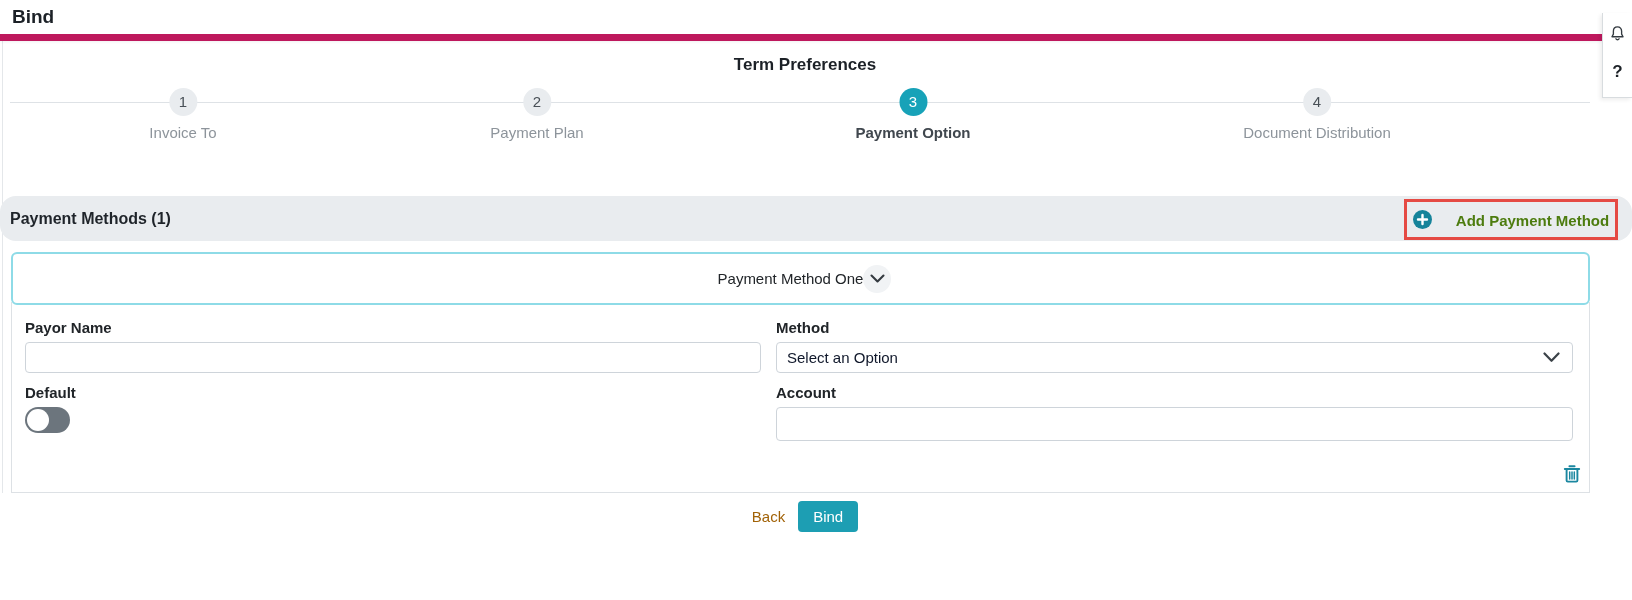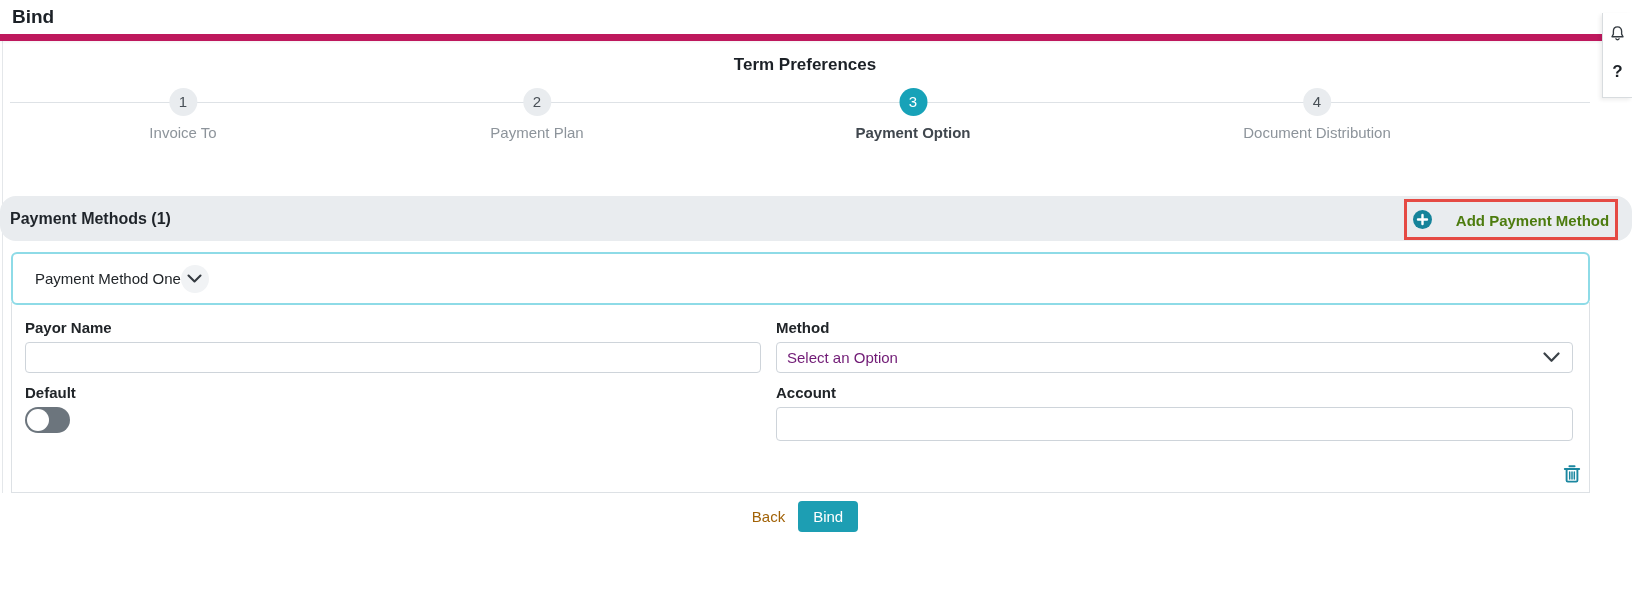--- a/index.html
+++ b/index.html
@@ -58,21 +58,21 @@
   }
   .add-btn {
     display:flex; align-items:flex-end; gap:24px; background:none; border:none; cursor:pointer;
     color:#4d7c0f; font-weight:bold; font-size:15px; font-family:inherit; white-space:nowrap;
   }
 
   
   .card { margin:11px 0 0 11px; width:1579px; position:relative; }
   .card-header {
     height:53px; background:#fff; border:2px solid #8edbe7; border-radius:6px;
-    display:flex; align-items:center; justify-content:flex-start;
+    display:flex; align-items:center; justify-content:center;
     padding:0 14px 0 22px; position:relative; z-index:2; cursor:pointer;
   }
   .card-title { font-size:15px; color:#212529; }
   .collapse-btn {
     width:28px; height:28px; border-radius:50%; background:#f1f3f5; border:none;
     display:flex; align-items:center; justify-content:center; cursor:pointer;
   }
   .card-body {
     border:1px solid #dde1e5; border-top:none; margin-top:-3px;
     height:191px; padding:17px 15px 0 13px; position:relative; z-index:1; background:#fff;
@@ -83,21 +83,21 @@
   .text-input {
     width:100%; height:31px; border:1px solid #ced4da; border-radius:4px;
     padding:0 10px; font-size:15px; font-family:inherit; color:#212529; background:#fff;
   }
   .text-input.tall { height:34px; }
   .select-box {
     width:100%; height:31px; border:1px solid #ced4da; border-radius:4px; background:#fff;
     display:flex; align-items:center; justify-content:space-between;
     padding:0 12px 0 10px; cursor:pointer;
   }
-  .select-placeholder { color:#701a75; font-size:15px; }
+  .select-placeholder { color:#0f172a; font-size:15px; }
   .toggle {
     width:45px; height:26px; border-radius:13px; background:#6c757d;
     position:relative; margin-top:3px; cursor:pointer;
   }
   .toggle-knob { width:22px; height:22px; border-radius:50%; background:#fff; position:absolute; top:2px; left:2px; }
   .trash-btn { position:absolute; right:8px; bottom:8px; background:none; border:none; padding:0; cursor:pointer; line-height:0; }
 
   
   .footer-actions {
     width:1610px; margin-top:8px; display:flex; align-items:center; justify-content:center; gap:13px;

